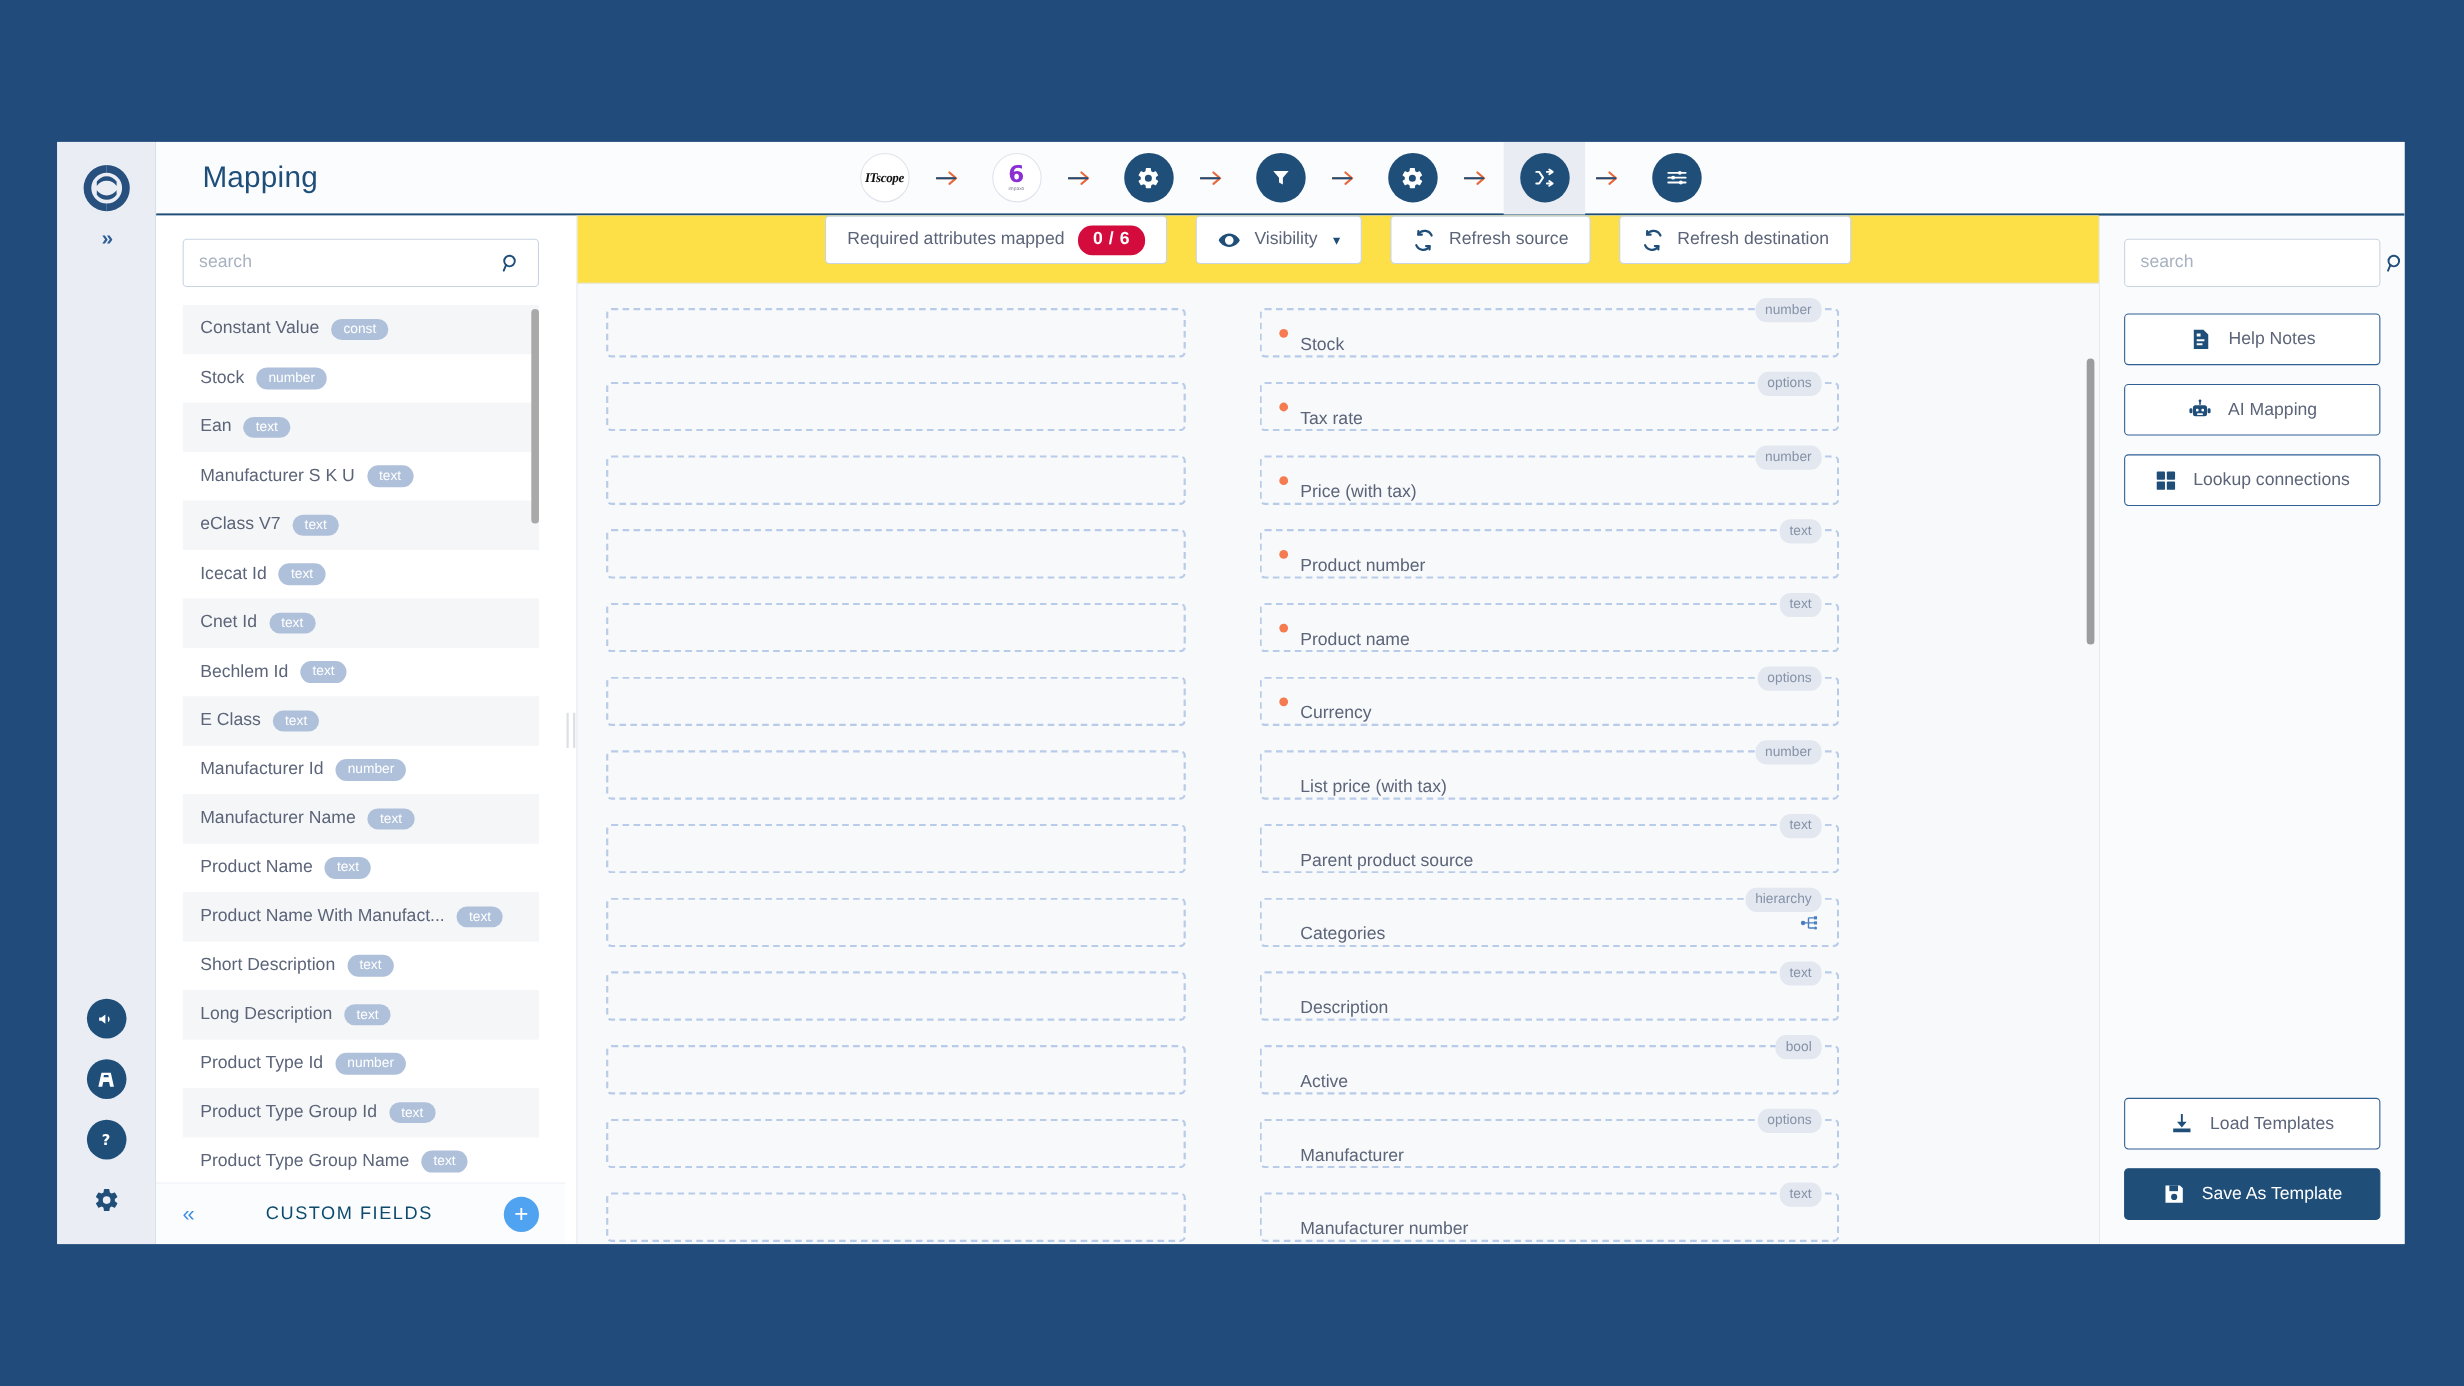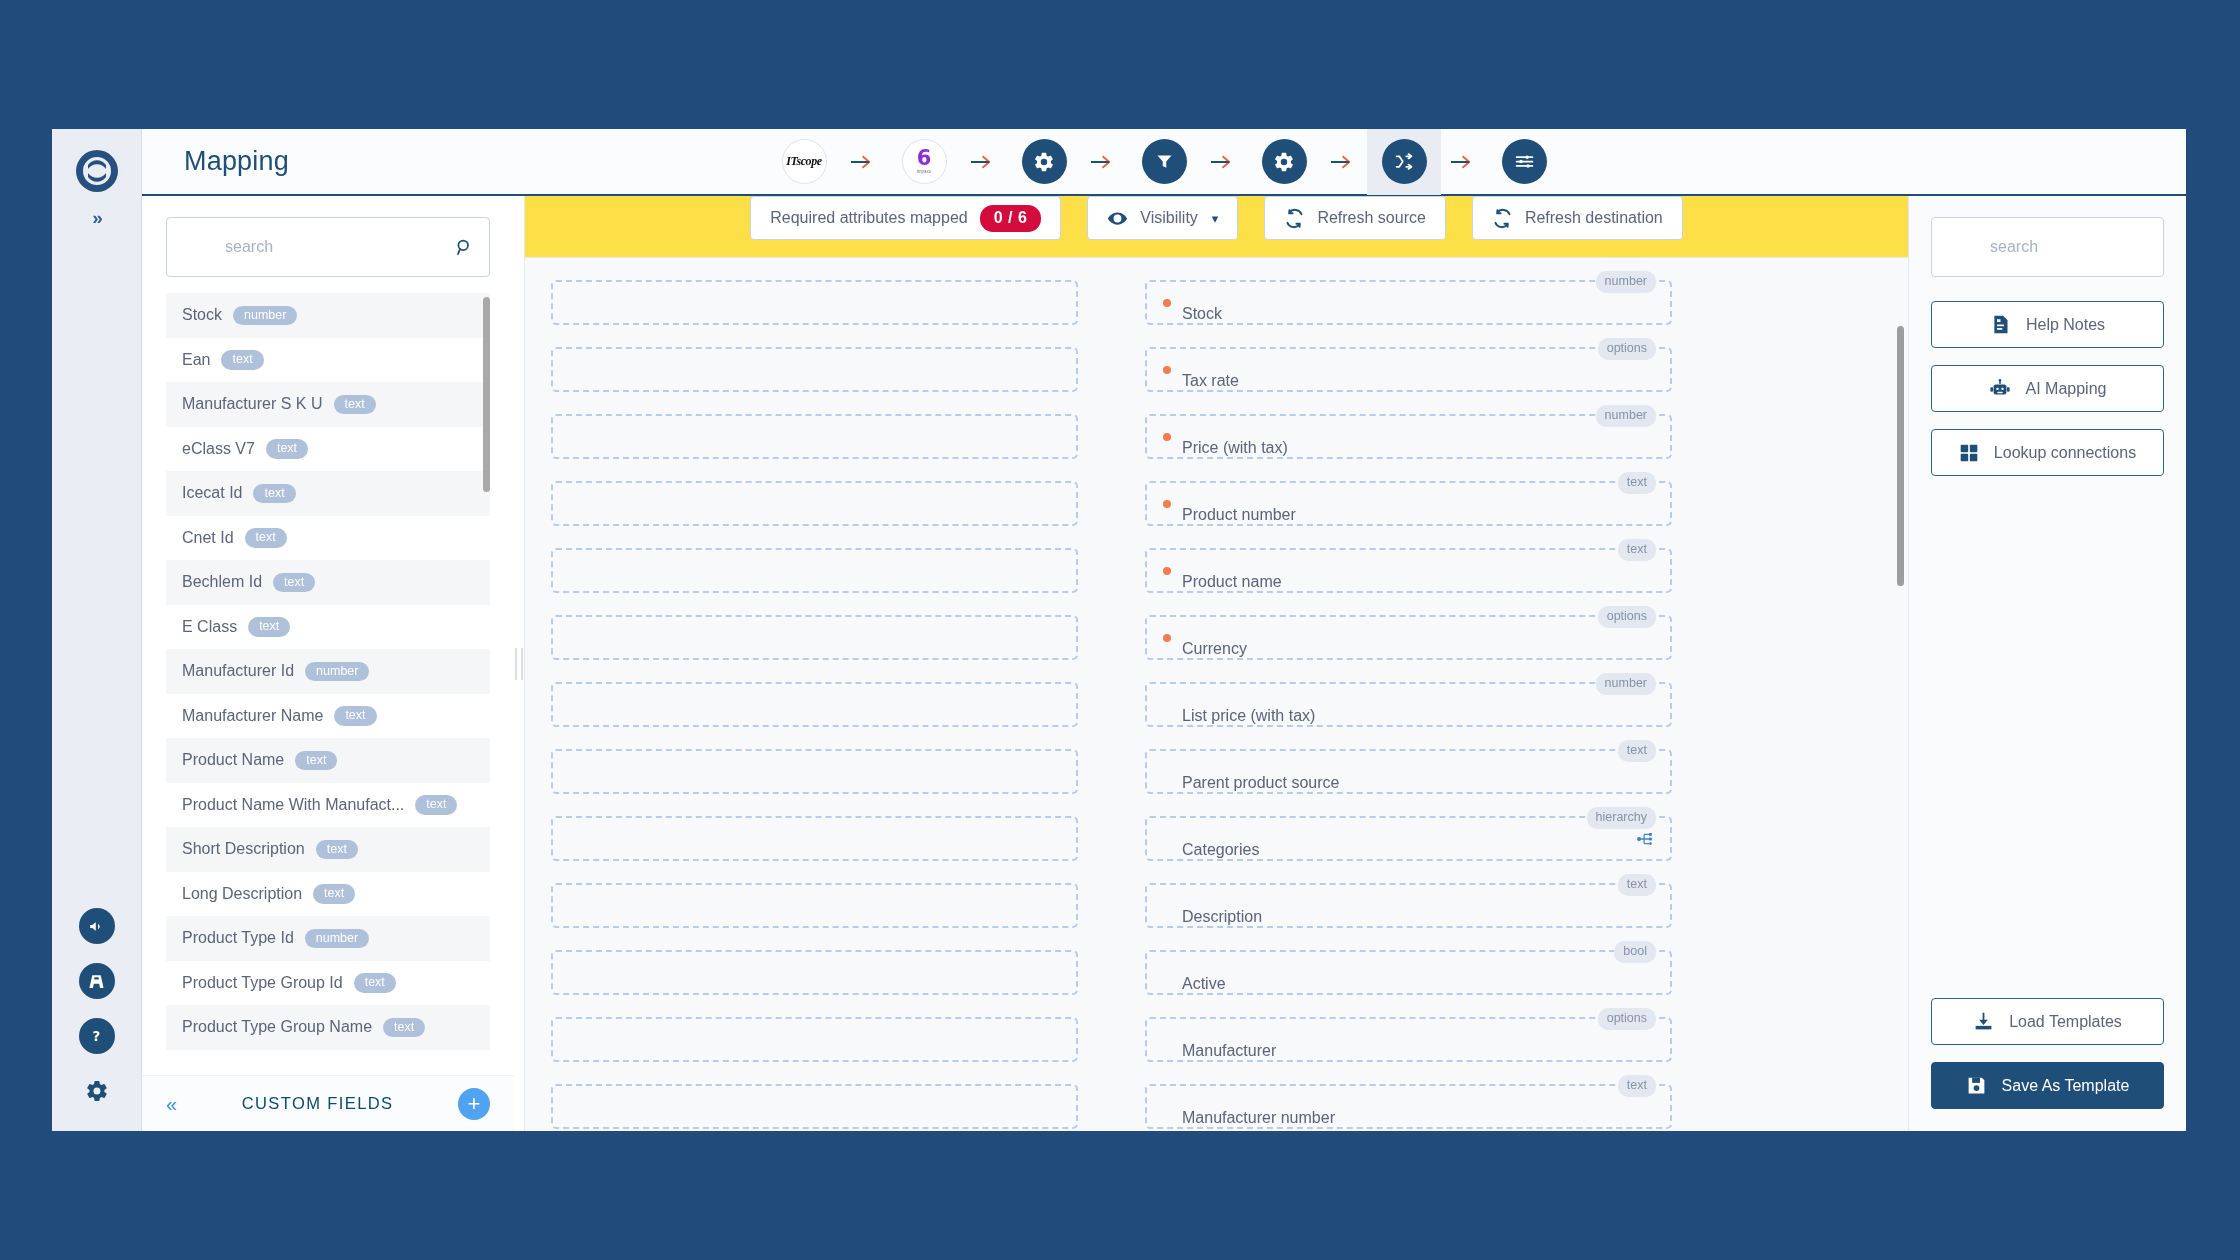--- a/index.html
+++ b/index.html
@@ -105,23 +105,23 @@
 
   
   #left-panel {
     width: 372px; flex: 0 0 372px;
     background: #ffffff;
     display: flex; flex-direction: column;
     min-height: 0; position: relative;
   }
   .search-wrap { padding: 21px 24px 16px 24px; }
   .search-box {
-    position: relative; height: 60px;
+    position: relative; height: 44px;
     border: 1px solid #c9d4e3; border-radius: 4px;
-    background: #fff; display: flex; align-items: center; padding-left: 44px;
+    background: #fff; display: flex; align-items: center;
   }
   .search-box input {
     border: 0; outline: 0; background: transparent;
     flex: 1; height: 100%;
     padding: 0 14px; font-size: 16px; color: #4a5568;
     font-family: "Liberation Sans", sans-serif;
   }
   .search-box input::placeholder { color: #a8b2c1; }
   .search-ico { padding-right: 14px; color: #1f4e79; display: flex; cursor: pointer; }
 
@@ -433,20 +433,24 @@
                 <circle cx="10.5" cy="9.5" r="5.5"></circle>
                   <path d="M7 13.5L4.5 19.5"></path>
               </svg>
             </span>
           </div>
         </div>
 
         <div id="field-list">
           <div id="field-rows">
               <div class="field-row">
+                <span class="field-name">Constant Value</span>
+                <span class="badge">const</span>
+              </div>
+              <div class="field-row">
                 <span class="field-name">Stock</span>
                 <span class="badge">number</span>
               </div>
               <div class="field-row">
                 <span class="field-name">Ean</span>
                 <span class="badge">text</span>
               </div>
               <div class="field-row">
                 <span class="field-name">Manufacturer S K U</span>
                 <span class="badge">text</span>

